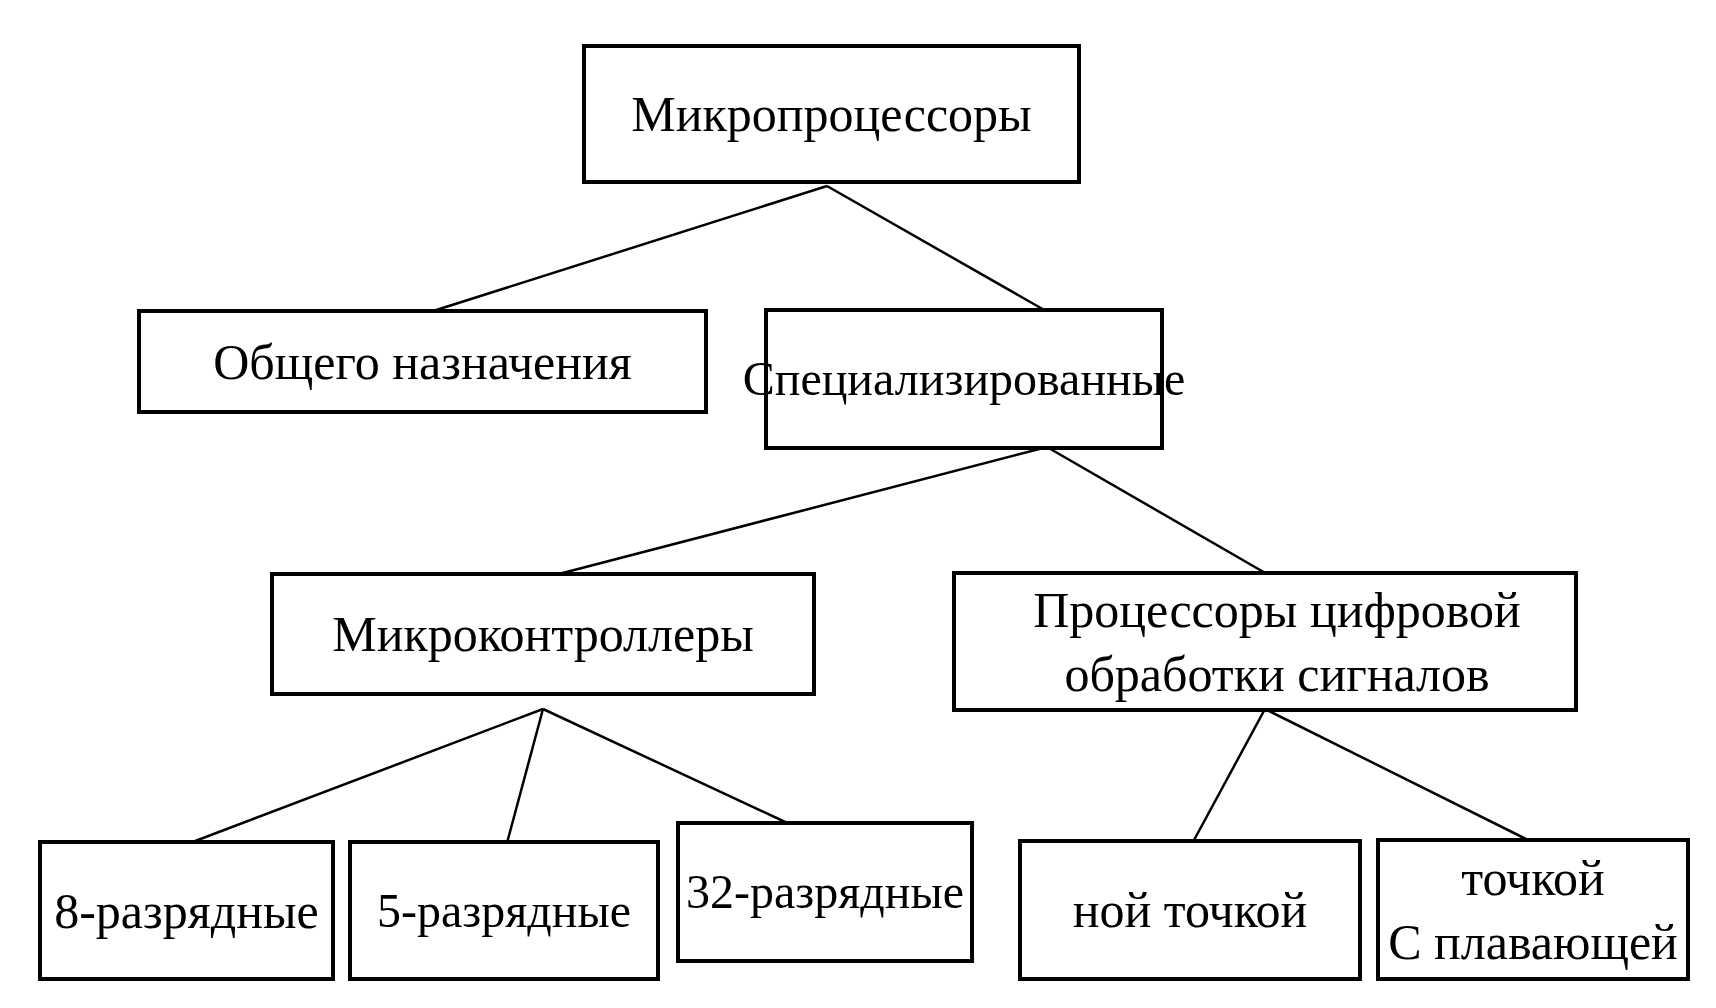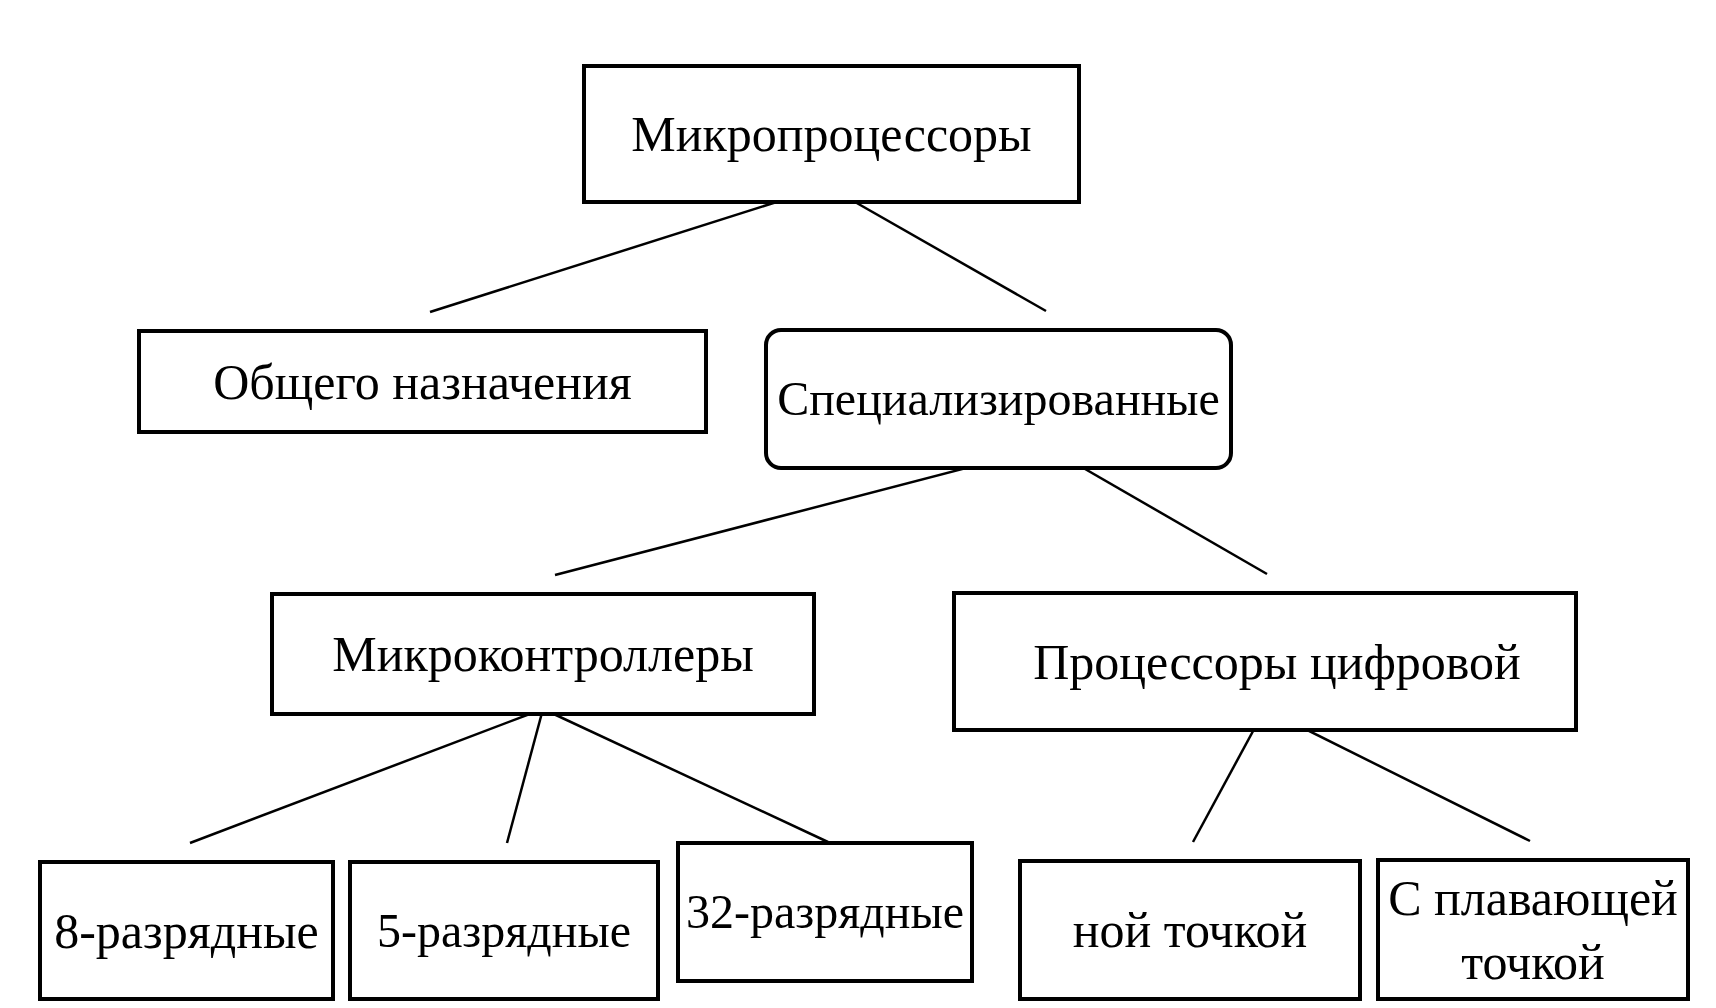--- a/index.html
+++ b/index.html
@@ -33,28 +33,27 @@
     border: 4px solid #000000;
     background: #ffffff;
     display: flex;
     flex-direction: column;
     align-items: center;
     justify-content: center;
     text-align: center;
     font-size: 50px;
     line-height: 64px;
     white-space: nowrap;
-    margin-top: 20px;
   }
   .node span { display: block; }
 
   
   .n-root     { left: 582px;  top: 44px;  width: 499px; height: 140px; }
   .n-general  { left: 137px;  top: 309px; width: 571px; height: 105px; }
-  .n-special  { left: 764px;  top: 308px; width: 469px; height: 142px; font-size: 48px; border-radius: 17px; }
+  .n-special  { left: 764px;  top: 308px; width: 400px; height: 142px; font-size: 48px; }
   .n-mcu      { left: 270px;  top: 572px; width: 546px; height: 124px; }
   .n-dsp      { left: 952px;  top: 571px; width: 626px; height: 141px; padding-left: 24px; }
   .n-bit8     { left: 38px;   top: 840px; width: 297px; height: 141px; }
   .n-bit16    { left: 348px;  top: 840px; width: 312px; height: 141px; font-size: 48px; }
   .n-bit32    { left: 676px;  top: 821px; width: 298px; height: 142px; font-size: 48px; }
   .n-fixed    { left: 1018px; top: 839px; width: 344px; height: 142px; }
   .n-float    { left: 1376px; top: 838px; width: 314px; height: 143px; }
 </style>
 </head>
 <body>
@@ -84,36 +83,37 @@
   <div class="node n-special">
     <span>Специализированные</span>
   </div>
 
   <div class="node n-mcu">
     <span>Микроконтроллеры</span>
   </div>
 
   <div class="node n-dsp">
     <span>Процессоры цифровой</span>
+    <span>обработки сигналов</span>
   </div>
 
   <div class="node n-bit8">
     <span>8-разрядные</span>
   </div>
 
   <div class="node n-bit16">
     <span>5-разрядные</span>
   </div>
 
   <div class="node n-bit32">
     <span>32-разрядные</span>
   </div>
 
   <div class="node n-fixed">
     <span>ной точкой</span>
   </div>
 
   <div class="node n-float">
+    <span>точкой</span>
     <span>С плавающей</span>
-    <span>точкой</span>
   </div>
 
 </div>
 
 </body></html>

